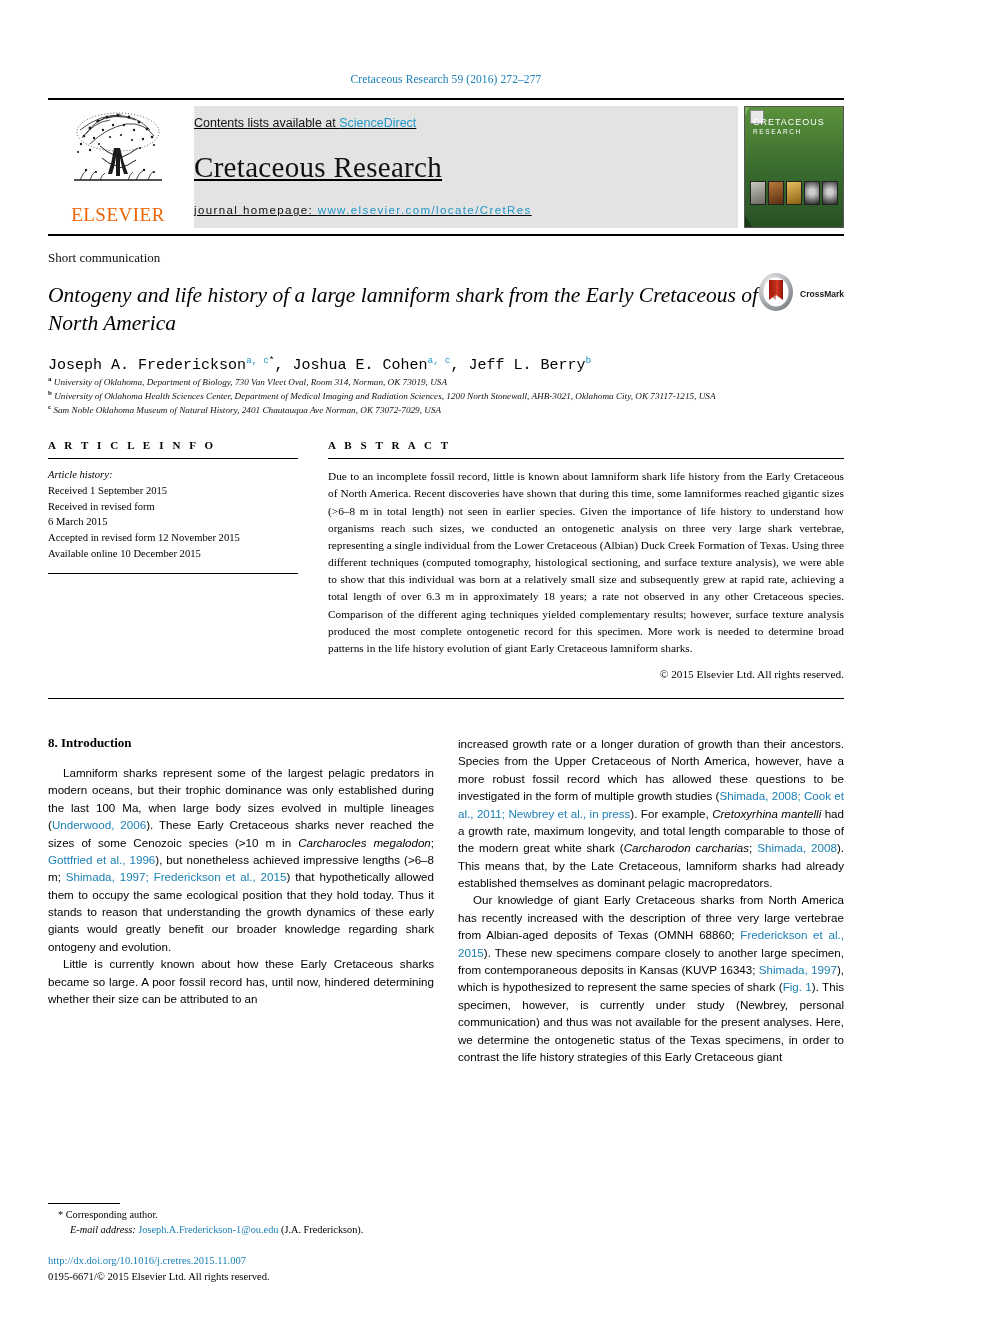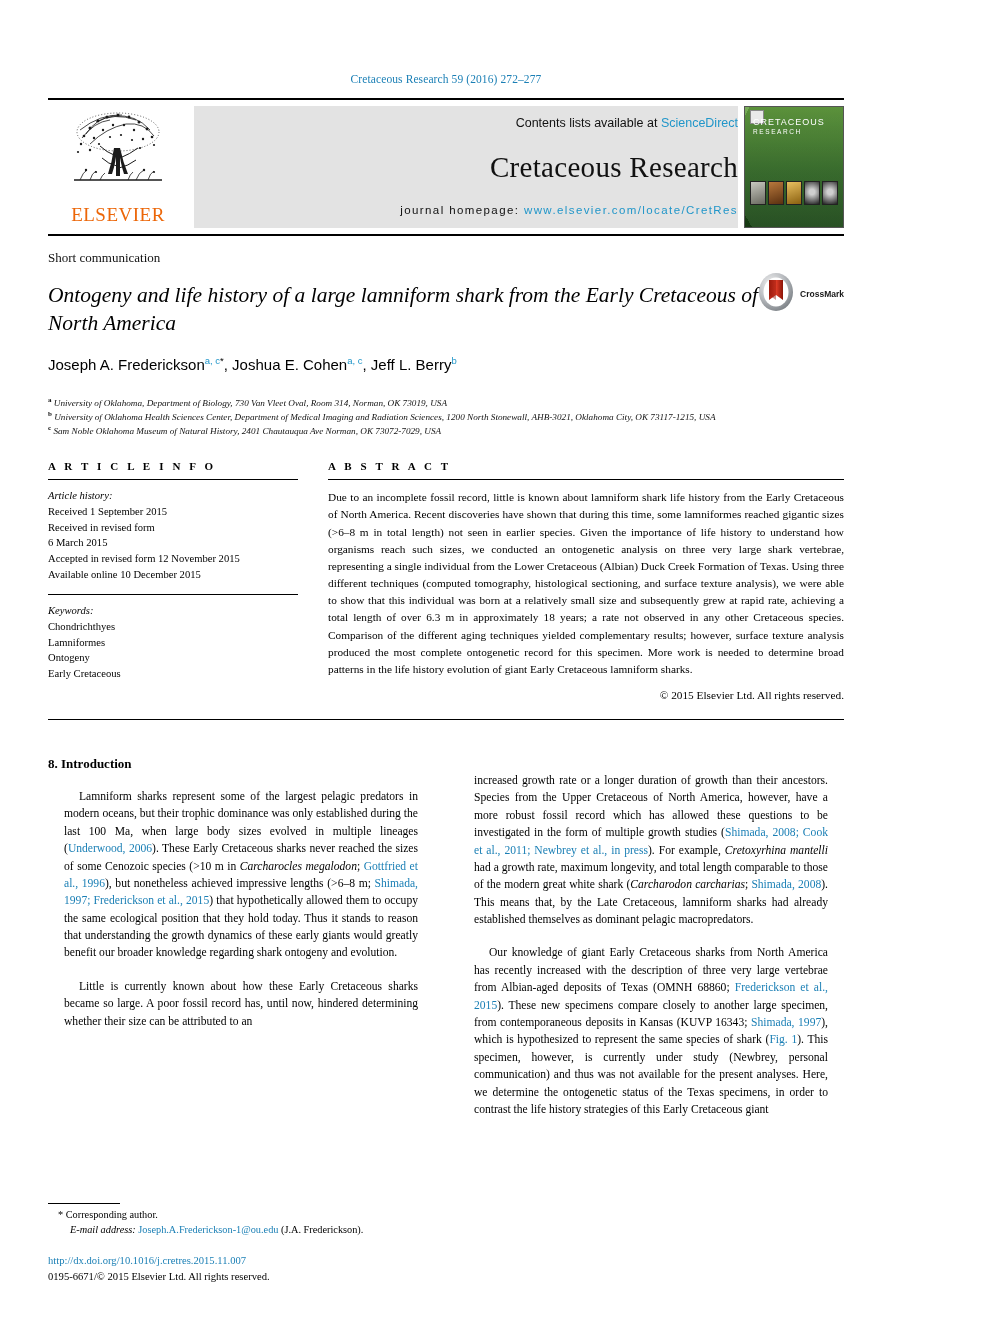--- a/index.html
+++ b/index.html
@@ -62,23 +62,24 @@
     line-height: 1;
     padding-bottom: 2px;
     white-space: nowrap;
   }
   .masthead-center {
     flex: 1 1 auto;
     background: #e3e3e3;
     margin: 0 6px;
     display: flex;
     flex-direction: column;
-    align-items: flex-end;
+    align-items: flex-start;
     justify-content: space-between;
     padding: 10px 0 12px 0;
+    text-decoration: underline;
   }
   .contents-line {
     font-size: 12.5px;
     font-family: "Liberation Sans", sans-serif;
     color: #111;
   }
   .contents-line .sd {
     color: #2196c9;
   }
   .journal-name {
@@ -156,24 +157,24 @@
     font-family: "Liberation Serif", serif;
     font-size: 21.5px;
     line-height: 1.30;
     color: #000;
     max-width: 720px;
     margin: 0 0 17px 0;
     font-weight: normal;
     font-style: italic;
   }
   .authors {
-    font-family: Liberation Sans, sans-serif;
+    font-family: Liberation Mono, monospace;
     font-size: 15px;
     color: #000;
-    margin-bottom: 23px;
+    margin-bottom: 1px;
   }
   .authors sup { color: #2196c9; font-size: 9.5px; }
   .authors sup.star { color: #000; }
   .affils {
     font-family: "Liberation Serif", serif;
     font-style: italic;
     font-size: 9.2px;
     line-height: 1.42;
     color: #111;
   }
@@ -241,25 +242,25 @@
     gap: 24px;
   }
   .bcol { flex: 1 1 0; width: 0; }
   .h1 {
     font-family: "Liberation Serif", serif;
     font-size: 13px;
     font-weight: bold;
     margin: 0 0 13px 0;
   }
   .bp {
-    font-family: Liberation Serif, serif;
+    font-family: Liberation Sans, sans-serif;
     font-size: 11.6px;
     line-height: 1.50;
     text-align: justify;
-    margin: 16px;
+    margin: 0;
     text-indent: 15px;
     hyphens: auto;
   }
   .bp + .bp { margin-top: 0; }
   .ref { color: #1a7fb5; }
   .it { font-style: italic; }
 
   
   .footnote {
     position: absolute;
@@ -440,27 +441,20 @@
       <div class="info-group">
         <div class="it">Article history:</div>
         <div>Received 1 September 2015</div>
         <div>Received in revised form</div>
         <div>6 March 2015</div>
         <div>Accepted in revised form 12 November 2015</div>
         <div>Available online 10 December 2015</div>
       </div>
 
       <div class="kw-rule"></div>
-      <div class="info-group">
-        <div class="it">Keywords:</div>
-        <div>Chondrichthyes</div>
-        <div>Lamniformes</div>
-        <div>Ontogeny</div>
-        <div>Early Cretaceous</div>
-      </div>
     </div>
 
     <div class="col-abs">
       <div class="sect-label">A B S T R A C T</div>
       <div class="rule"></div>
       <div class="abs-text">Due to an incomplete fossil record, little is known about lamniform shark life history from the Early Cretaceous of North America. Recent discoveries have shown that during this time, some lamniformes reached gigantic sizes (&gt;6–8 m in total length) not seen in earlier species. Given the importance of life history to understand how organisms reach such sizes, we conducted an ontogenetic analysis on three very large shark vertebrae, representing a single individual from the Lower Cretaceous (Albian) Duck Creek Formation of Texas. Using three different techniques (computed tomography, histological sectioning, and surface texture analysis), we were able to show that this individual was born at a relatively small size and subsequently grew at rapid rate, achieving a total length of over 6.3 m in approximately 18 years; a rate not observed in any other Cretaceous species. Comparison of the different aging techniques yielded complementary results; however, surface texture analysis produced the most complete ontogenetic record for this specimen. More work is needed to determine broad patterns in the life history evolution of giant Early Cretaceous lamniform sharks.</div>
       <div class="abs-copy">© 2015 Elsevier Ltd. All rights reserved.</div>
     </div>
   </div>
 

